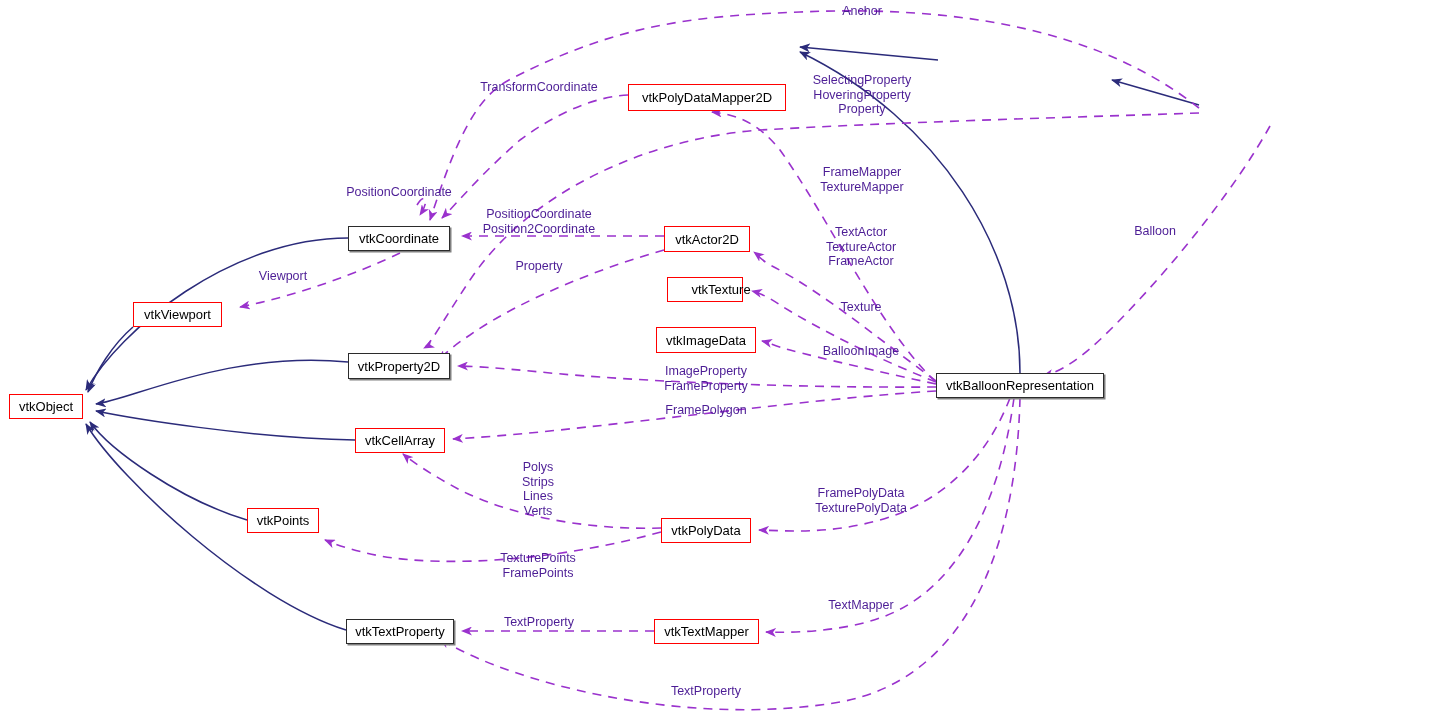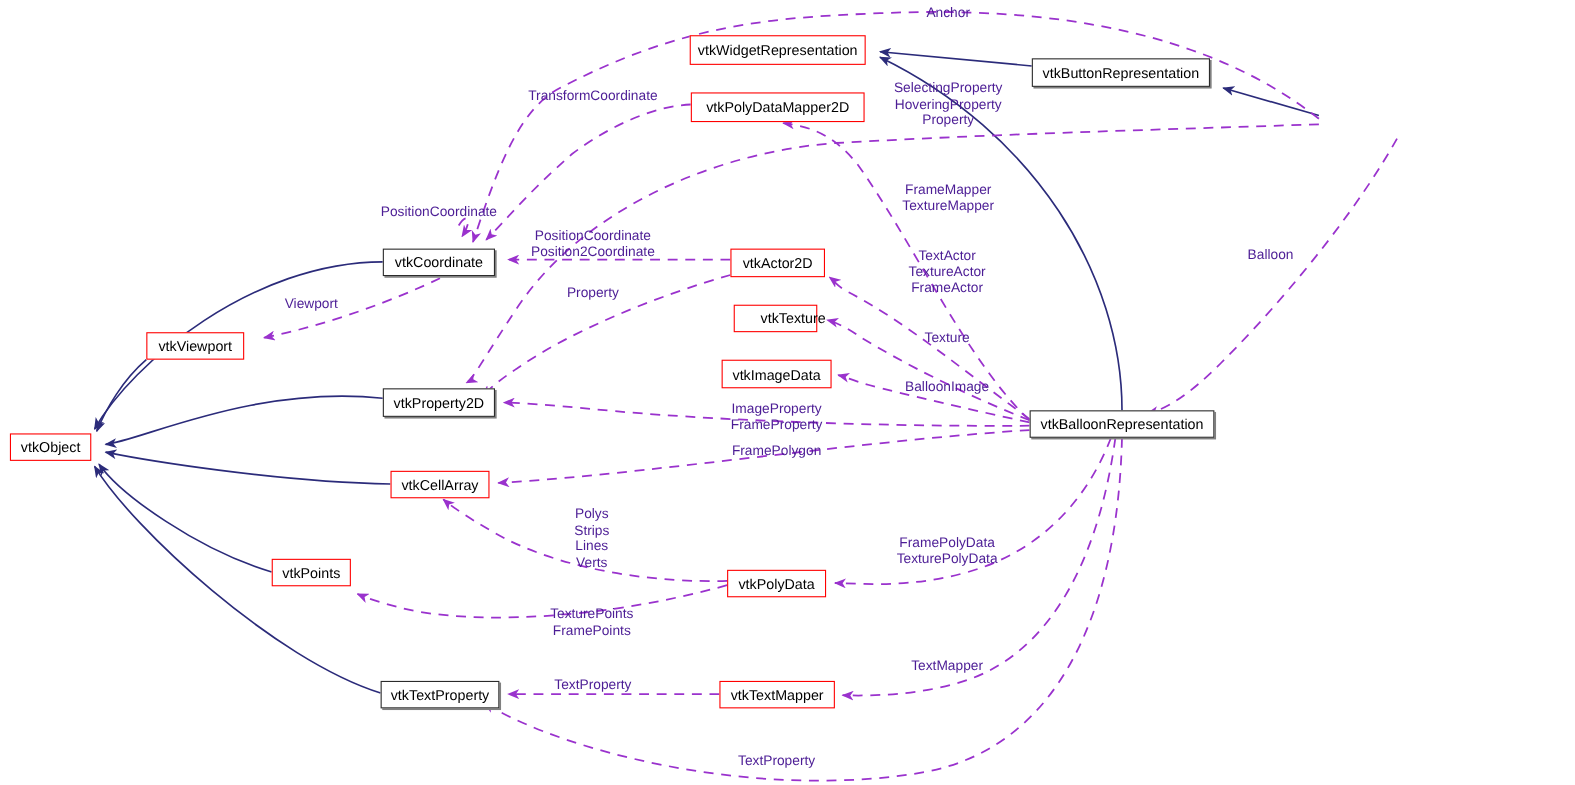--- a/index.html
+++ b/index.html
@@ -104,22 +104,20 @@
       <path d="M661,528 C600,530 520,520 460,490 C430,474 410,460 403,454"></path>
       <path d="M1010,398 C990,450 950,500 880,520 C830,534 790,531 759,530"></path>
       <path d="M661,532 C560,560 450,568 380,556 C350,550 332,543 325,540"></path>
       <path d="M654,631 L462,631"></path>
       <path d="M1014,398 C1000,500 960,590 880,618 C840,632 790,633 766,632"></path>
       <path d="M1020,398 C1016,560 960,680 840,702 C700,726 540,690 460,650 C450,645 445,642 440,639"></path>
       <path d="M1270,126 C1240,180 1180,260 1110,330 C1080,360 1060,372 1043,376"></path>
     </g>
   </svg>
 
-  <div class="node red" style="left: 627px; top: 32px; width: 160px; height: 27px;">vtkWidgetRepresentation</div>
-  <div class="node dark" style="left: 938px; top: 53px; width: 162px; height: 26px;">vtkButtonRepresentation</div>
   <div class="node red" style="left: 628px; top: 84px; width: 158px; height: 27px;">vtkPolyDataMapper2D</div>
   <div class="node dark" style="left: 348px; top: 226px; width: 102px; height: 25px;">vtkCoordinate</div>
   <div class="node red" style="left: 664px; top: 226px; width: 86px; height: 26px;">vtkActor2D</div>
   <div class="node red" style="left: 133px; top: 302px; width: 89px; height: 25px;">vtkViewport</div>
   <div class="node red" style="left: 667px; top: 277px; width: 76px; height: 25px; padding-left: 32px;">vtkTexture</div>
   <div class="node red" style="left: 656px; top: 327px; width: 100px; height: 26px;">vtkImageData</div>
   <div class="node dark" style="left: 348px; top: 353px; width: 102px; height: 26px;">vtkProperty2D</div>
   <div class="node dark" style="left: 936px; top: 373px; width: 168px; height: 25px; text-align: center;">vtkBalloonRepresentation</div>
   <div class="node red" style="left: 9px; top: 394px; width: 74px; height: 25px;">vtkObject</div>
   <div class="node red" style="left: 355px; top: 428px; width: 90px; height: 25px;">vtkCellArray</div>

